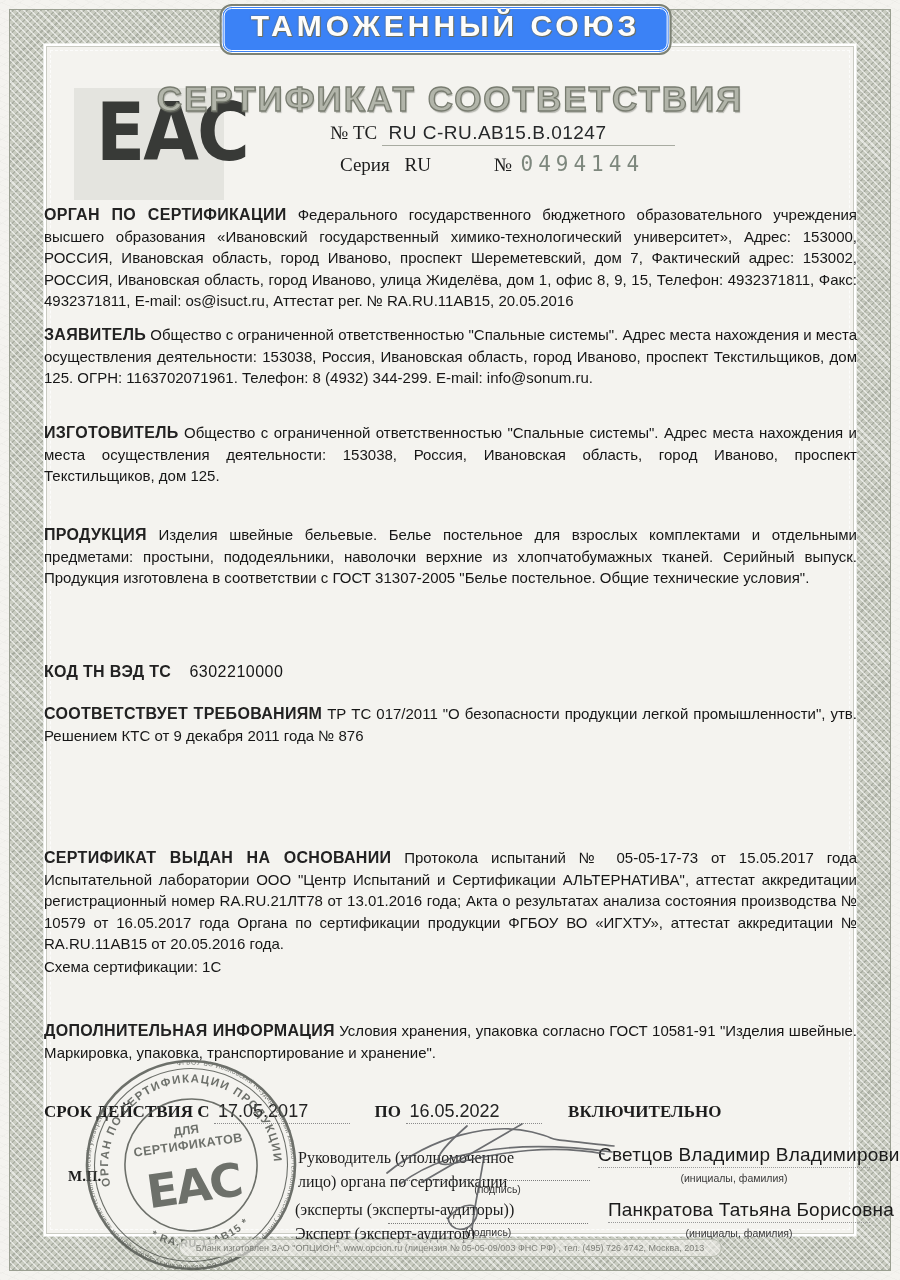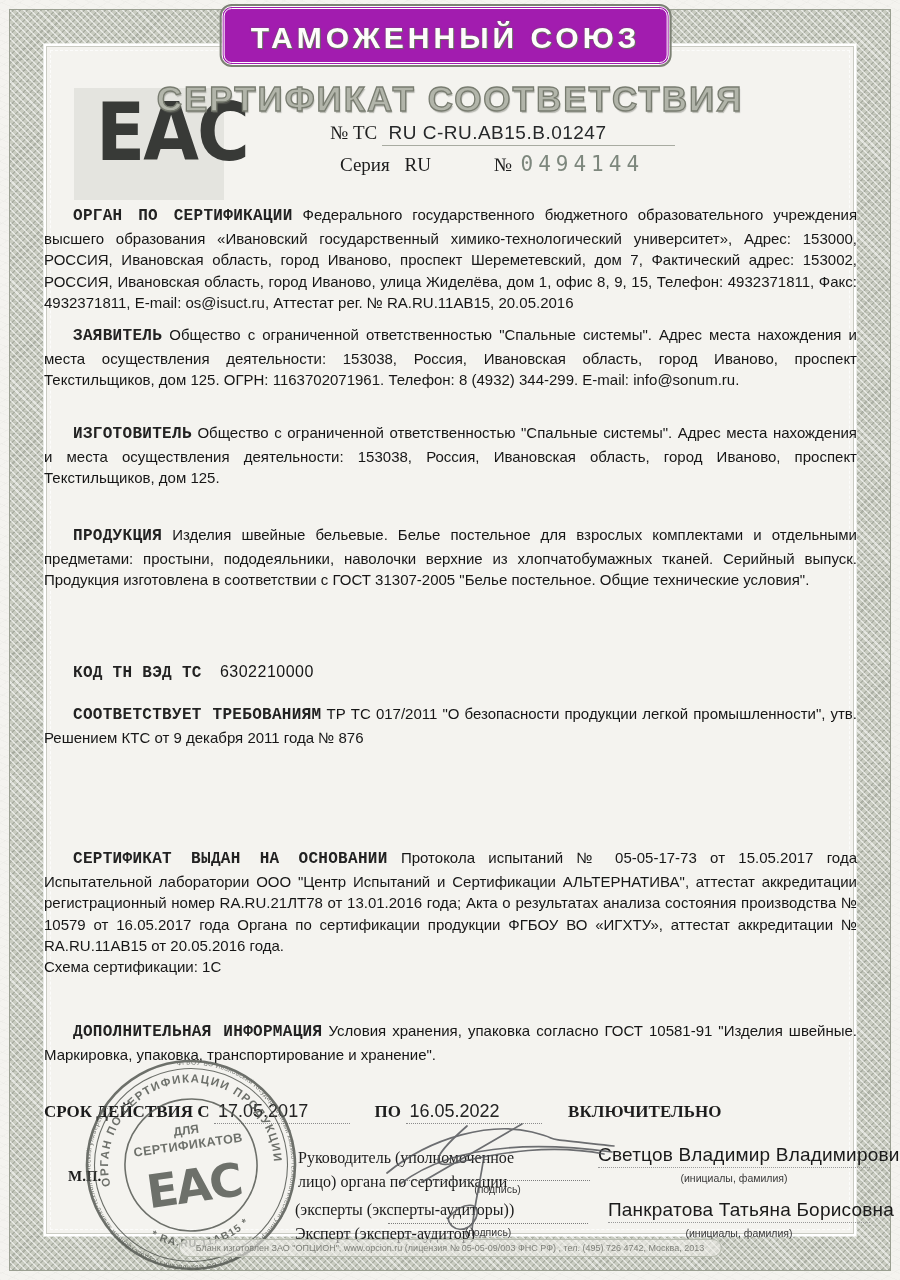--- a/index.html
+++ b/index.html
@@ -16,43 +16,43 @@
           repeating-linear-gradient(-45deg, rgba(104,110,98,.30) 0 1.5px, transparent 1.5px 5px),
           repeating-linear-gradient(0deg, rgba(104,110,98,.12) 0 1px, transparent 1px 11px);
         z-index:0;}
   .paper{position:absolute;inset:44px;background:#f4f3ef;border:2px solid rgba(255,255,255,.95);
         box-shadow:inset 0 0 0 1px rgba(150,155,143,.45), 0 0 0 1px rgba(255,255,255,.6);
         z-index:1;}
   .paper::after{content:"";position:absolute;inset:4px;border:1px dashed rgba(255,255,255,.8);pointer-events:none;}
 
   
   .badge{position:absolute;top:6px;left:50%;transform:translateX(-51%);z-index:6;
-        background:#a21caf;border:3px double #fff;outline:2px solid #7c8174;border-radius:10px;
-        padding:12px 26px 7px;}
+        background:#3b82f6;border:3px double #fff;outline:2px solid #7c8174;border-radius:10px;
+        padding:0 26px 7px;}
   .badge-text{font-family:"Liberation Sans",sans-serif;font-weight:bold;font-size:30px;
         color:#fdfdfb;letter-spacing:4px;text-shadow:0 0 2px #5e6257,1px 1px 0 #6d7166;white-space:nowrap;}
   .eac-wm{position:absolute;left:74px;top:88px;width:150px;height:112px;background:rgba(175,178,168,.22);z-index:2;}
   .eac-logo{position:absolute;left:96px;top:96px;z-index:3;font-family:"DejaVu Sans",sans-serif;
         font-weight:900;font-size:72px;line-height:1;color:#383a37;letter-spacing:-2px;transform:scaleY(1.12);}
   .doc-title{position:absolute;top:79px;left:0;width:100%;text-align:center;z-index:3;
         font-family:"Liberation Sans",sans-serif;font-weight:bold;font-size:35px;letter-spacing:2px;
         color:#b2b5aa;-webkit-text-stroke:1.3px #787c70;text-shadow:1px 2px 1px rgba(110,114,104,.45);white-space:nowrap;}
   .certno-row{position:absolute;left:330px;top:122px;z-index:3;font-size:19px;}
   .certno-label{font-family:"Liberation Serif",serif;margin-top:43px;}
   .certno-value{font-family:"Liberation Sans",sans-serif;letter-spacing:.5px;
         border-bottom:1px solid #a8aba1;padding:0 68px 2px 6px;color:#26282a;}
   .series-row{position:absolute;left:340px;top:152px;z-index:3;font-size:19px;font-family:"Liberation Serif",serif;}
   .series-value{margin-left:10px;}
   .serial-no-sign{margin-left:58px;}
   .serial-digits{font-family:"DejaVu Sans Mono",monospace;font-size:21px;letter-spacing:5px;color:#7d877d;margin-left:4px;}
 
   
   .sec{position:absolute;left:44px;width:813px;z-index:3;font-size:15px;line-height:21.6px;
         text-align:justify;color:#161616;}
-  .sec .lbl{font-family:Liberation Mono, monospace;font-weight:bold;font-size:16px;letter-spacing:.3px;color:#222;padding-left:29px;}
+  .sec .lbl{font-family:Liberation Sans, sans-serif;font-weight:bold;font-size:16px;letter-spacing:.3px;color:#222;}
   .sec.nojust{text-align:left;}
   .code-val{font-size:16px;margin-left:14px;letter-spacing:.5px;}
   .scheme-line{text-align:right;}
 
   
   .validity{position:absolute;left:44px;top:1101px;width:813px;z-index:4;white-space:nowrap;}
   .v-lbl{font-family:"Liberation Serif",serif;font-weight:bold;font-size:17px;color:#1b1b1b;}
   .v-date{font-size:18px;border-bottom:1px dotted #8b8b8b;padding:0 42px 2px 4px;color:#222;}
   .v-po{font-family:"Liberation Serif",serif;font-weight:bold;font-size:17px;margin-left:20px;}
   .v-incl{font-family:"Liberation Serif",serif;font-weight:bold;font-size:17px;margin-left:22px;}

